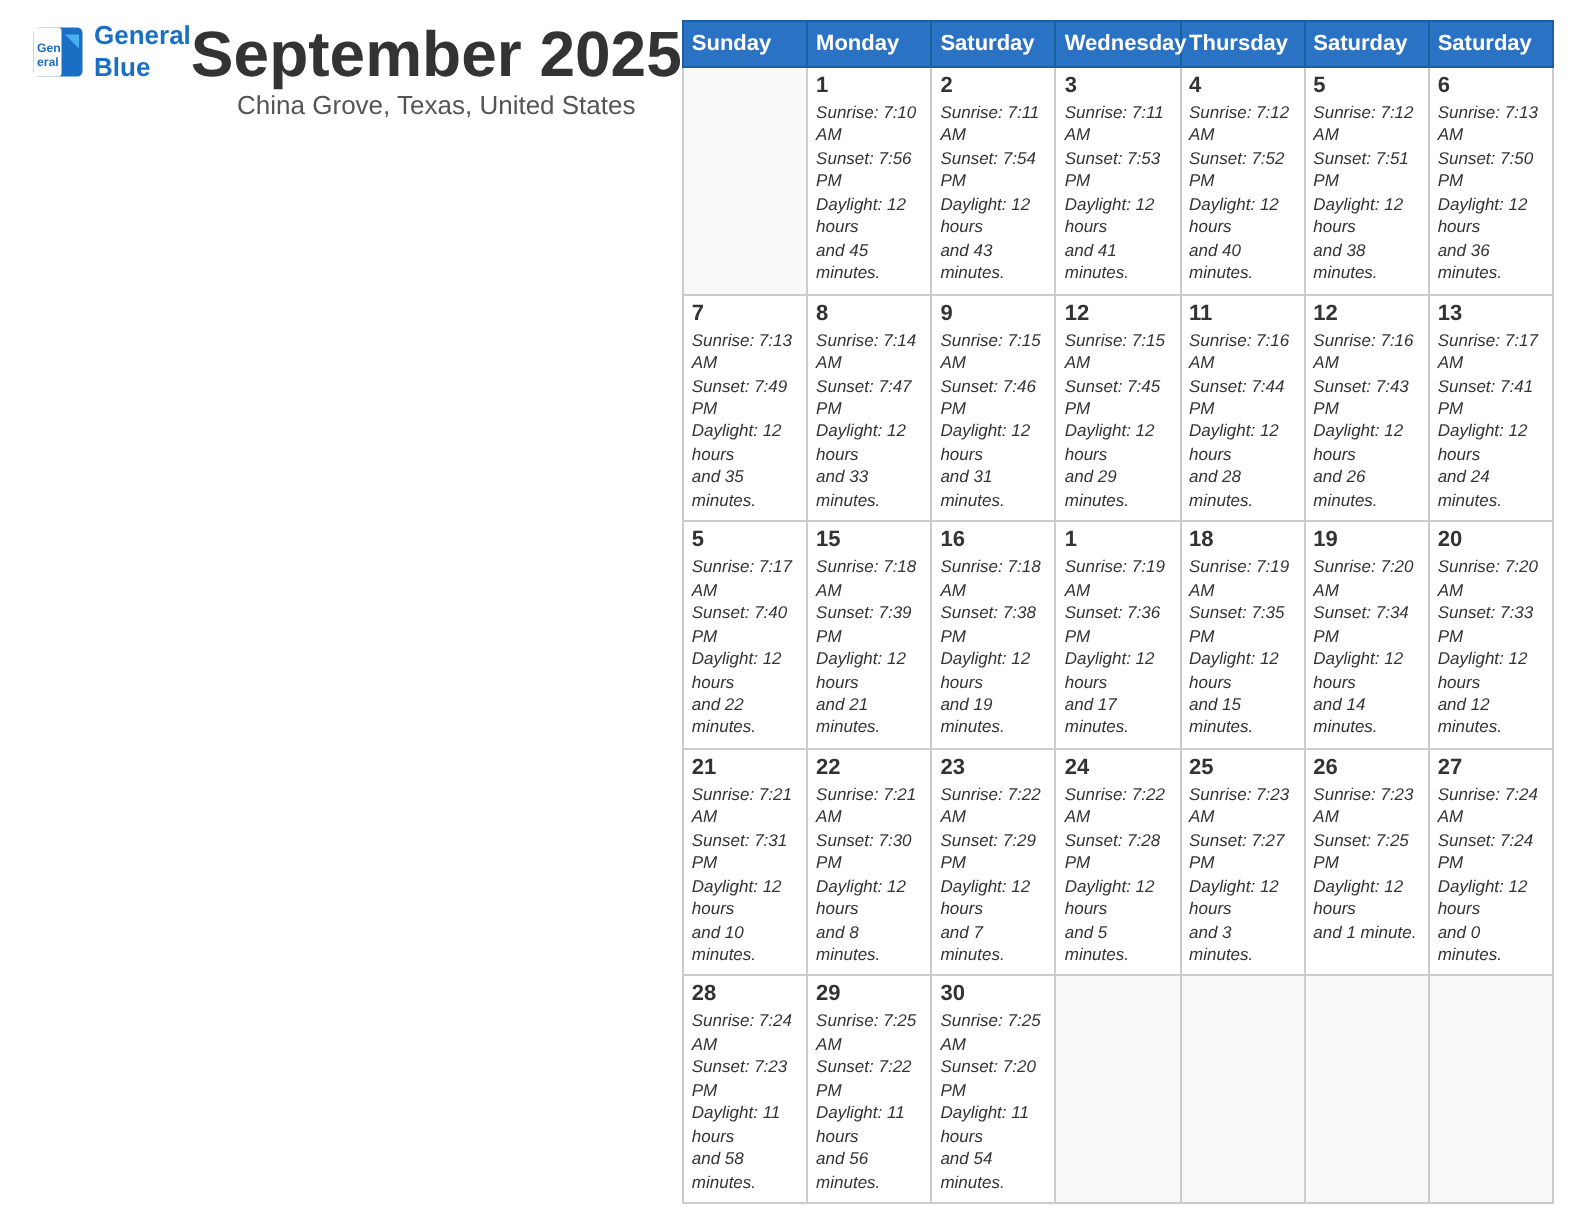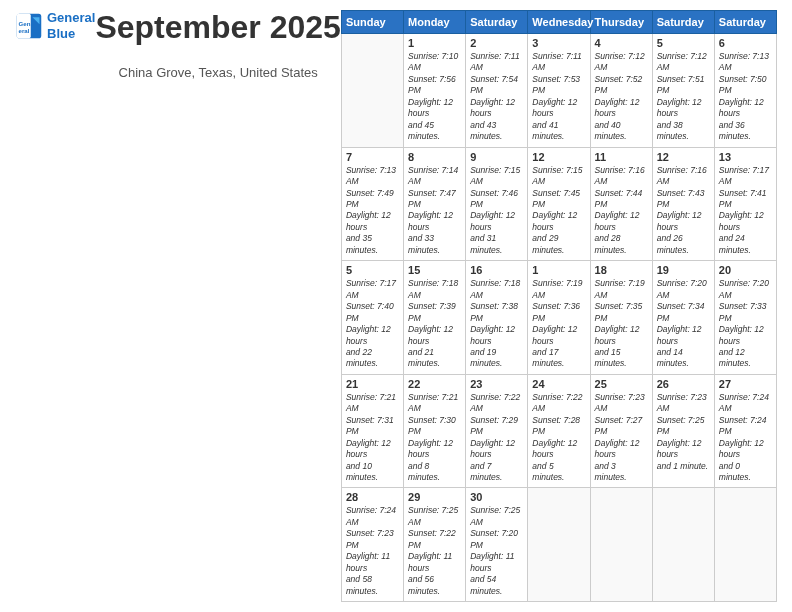--- a/index.html
+++ b/index.html
@@ -45,21 +45,20 @@
     }
     .month-title {
       font-size: 32px;
       font-weight: bold;
       color: #333;
       line-height: 1.1;
     }
     .location {
       font-size: 13px;
       color: #555;
-      margin-top: 20px;
     }
     .calendar {
       flex: 1;
       border: 1px solid #ccc;
       border-collapse: collapse;
       width: 100%;
       table-layout: fixed;
     }
     .calendar th {
       background: #2a72c3;

